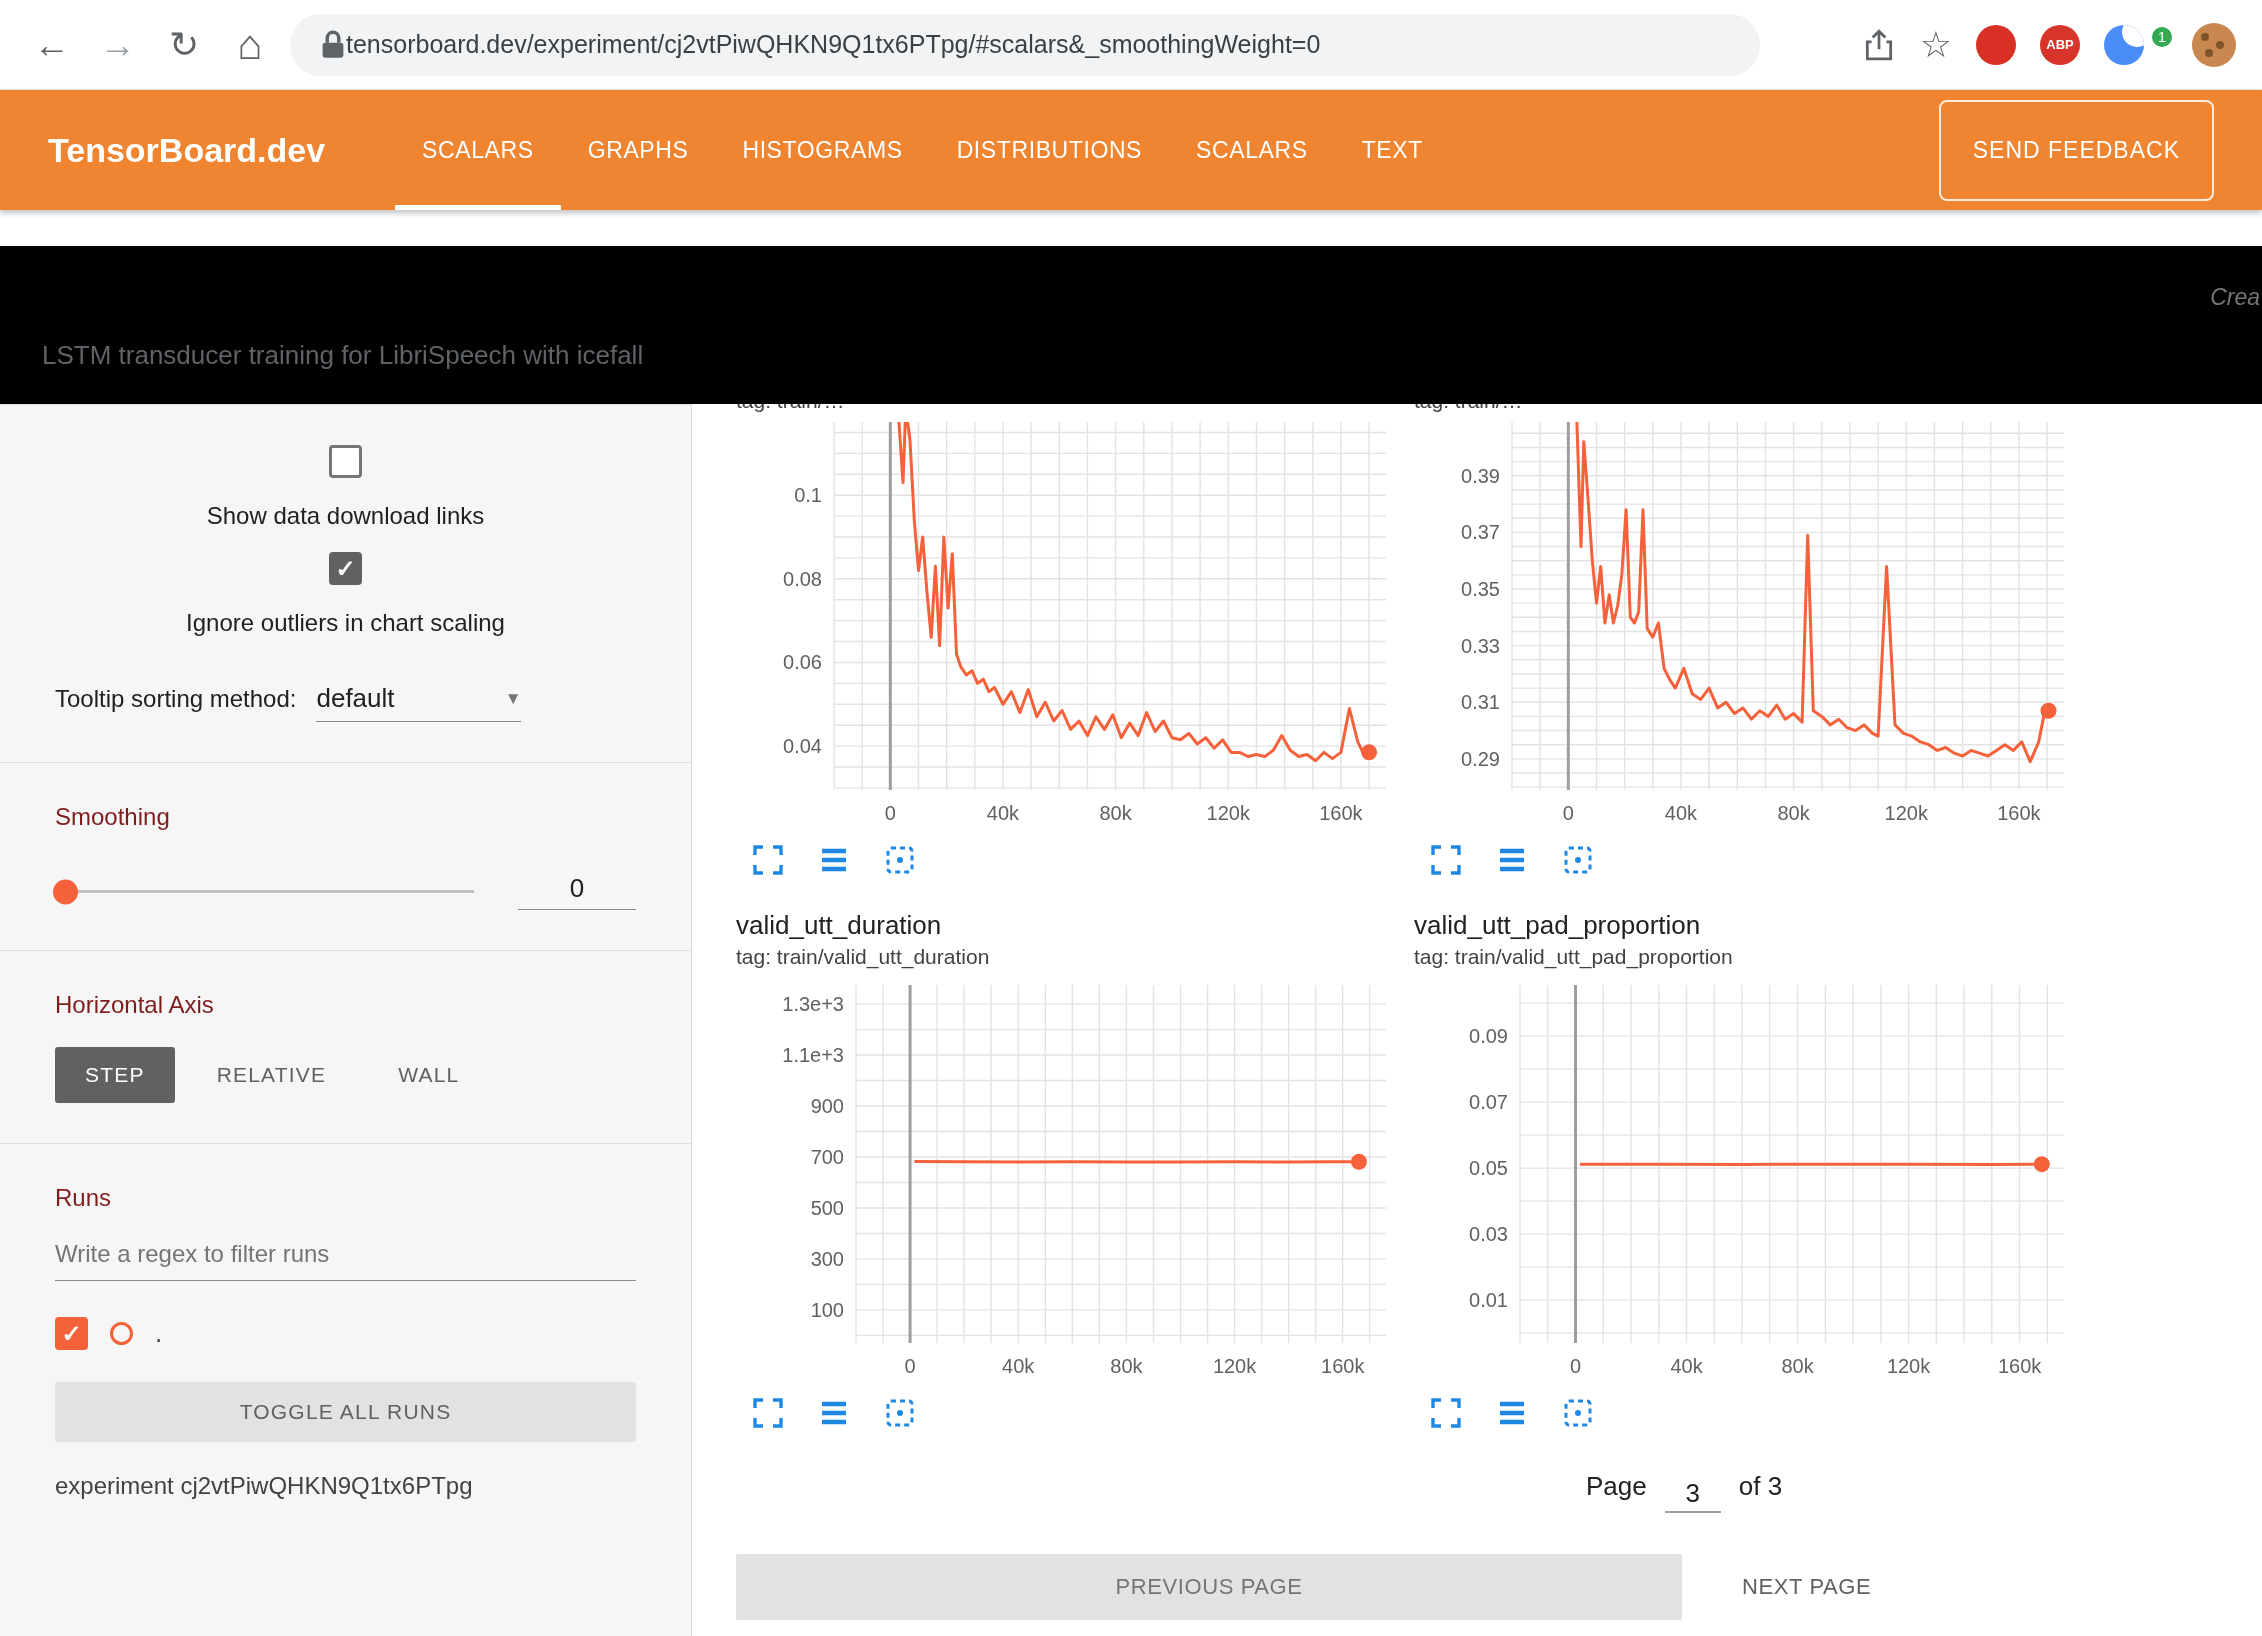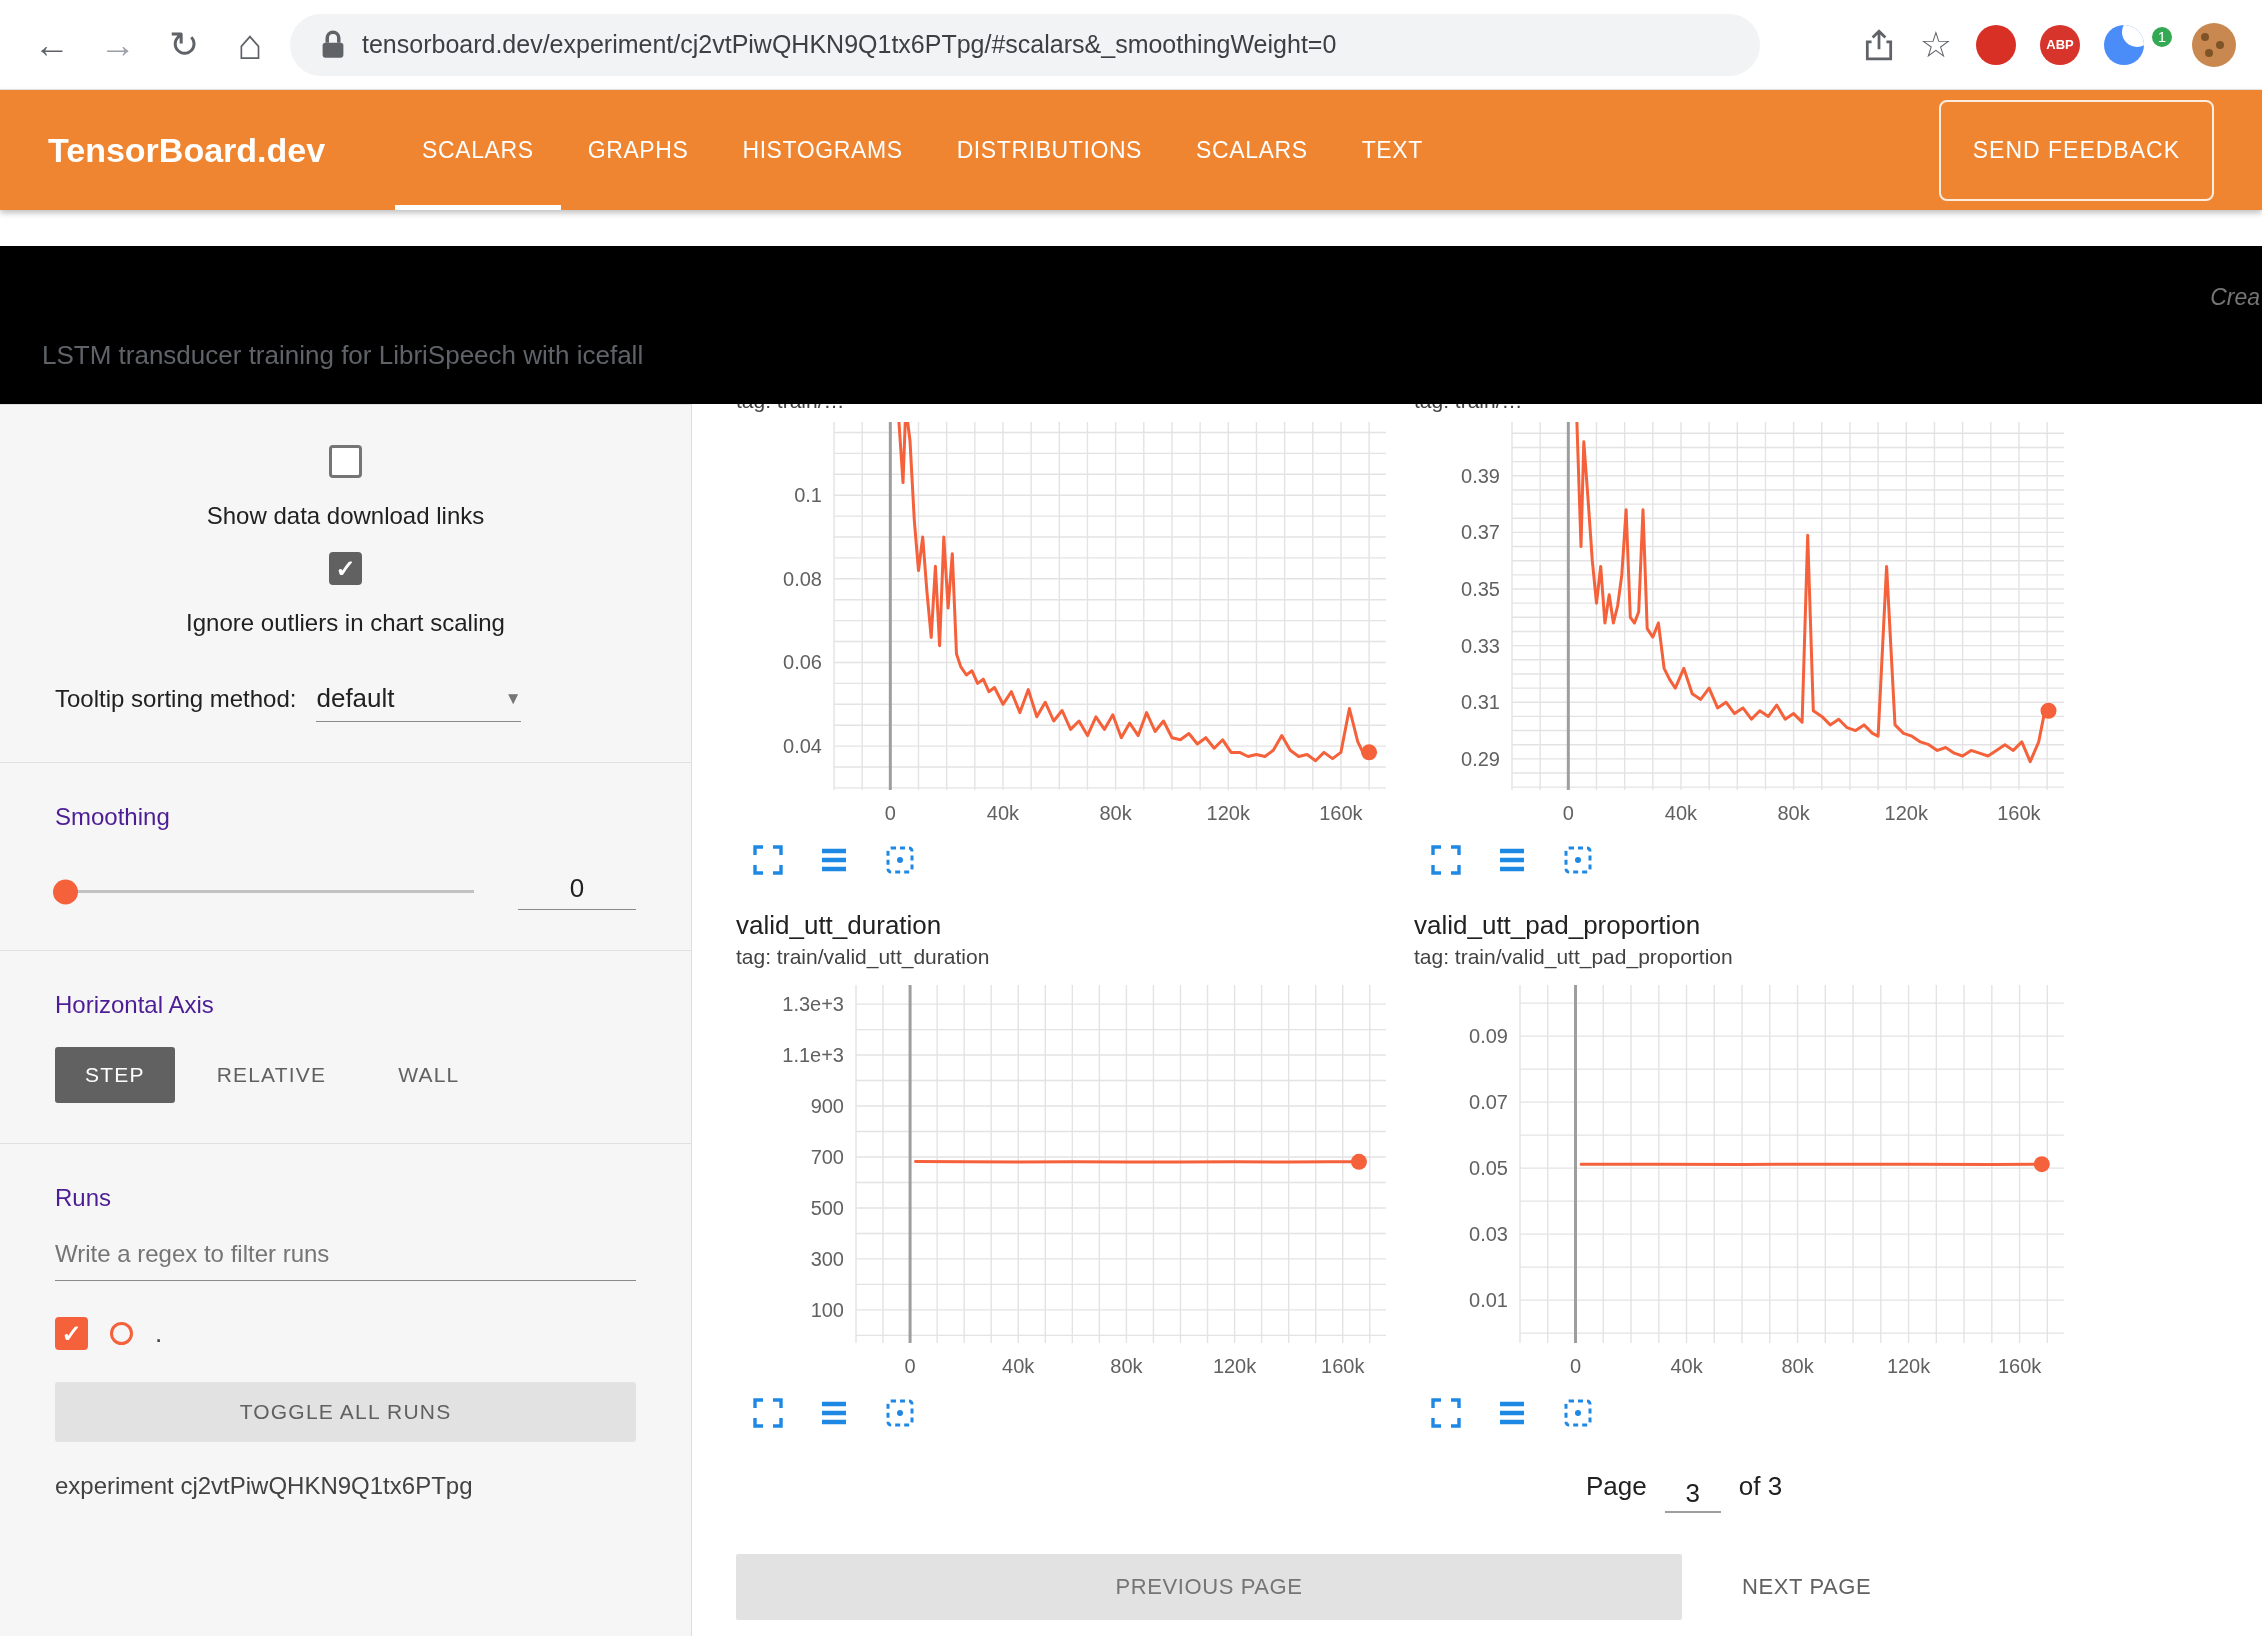--- a/index.html
+++ b/index.html
@@ -4,21 +4,21 @@
 <style>
   * { margin:0; padding:0; box-sizing:border-box; }
   html,body { width:2262px; height:1636px; overflow:hidden; background:#fff;
               font-family:"Liberation Sans", sans-serif; }
 
   
   .browser-bar { height:90px; background:#fff; display:flex; align-items:center;
                  gap:14px; padding:0 26px; border-bottom:1px solid #e8e8e8; }
   .nav-ico { font-size:36px; color:#5f6368; width:52px; text-align:center; cursor:pointer; }
   .nav-ico.fwd { color:#9aa0a6; }
-  .url-pill { display:flex; align-items:center; gap:16px; background:#f1f3f4;
+  .url-pill { display:flex; align-items:center; background:#f1f3f4;
               border-radius:34px; height:62px; padding:0 30px; width:1470px; }
   .url-text { font-size:25px; color:#3c4043; white-space:nowrap; overflow:hidden; }
   .right-icons { display:flex; align-items:center; gap:24px; margin-left:auto; }
   .ext-circle { width:40px; height:40px; border-radius:50%; display:flex;
                 align-items:center; justify-content:center; }
   .ext-red { background:#d93025; }
   .ext-abp { background:#d7342c; color:#fff; font-size:13px; font-weight:bold; }
   .ext-blue { background:#4b8df8; position:relative; overflow:hidden; }
   .ext-blue::after { content:""; position:absolute; right:-8px; top:-8px; width:30px;
                      height:30px; border-radius:50%; background:#fff; }
@@ -62,21 +62,21 @@
   .cb.checked { background:#616161; border-color:#616161; }
   .cb.checked::after { content:"✓"; color:#fff; font-size:24px; font-weight:bold; }
   .cb.run { background:#f4613a; border-color:#f4613a; }
   .cb.run::after { content:"✓"; color:#fff; font-size:24px; font-weight:bold; }
   .cb-label { font-size:24px; color:#212121; }
   .tooltip-row { margin-top:46px; display:flex; align-items:baseline; gap:20px; }
   .select { width:205px; border-bottom:1px solid #8a8a8a; font-size:26px; color:#212121;
             display:flex; justify-content:space-between; align-items:center;
             padding-bottom:7px; cursor:pointer; }
   .select-arrow { color:#757575; font-size:17px; }
-  .sec-title { font-size:24px; color:#4c1d95; }
+  .sec-title { font-size:24px; color:#7f1d1d; }
   .slider-row { display:flex; align-items:center; margin-top:42px; gap:44px; }
   .slider-track { flex:1; height:3px; background:#c2c2c2; position:relative; cursor:pointer; }
   .slider-thumb { position:absolute; left:-2px; top:50%; transform:translateY(-50%);
                   width:25px; height:25px; border-radius:50%; background:#f4613a; }
   .slider-value { width:118px; text-align:center; font-size:26px; color:#212121;
                   border-bottom:1px solid #8a8a8a; padding-bottom:5px; }
   .haxis-btns { display:flex; margin-top:28px; gap:12px; }
   .haxis-btn { font-size:21px; letter-spacing:1.2px; color:#616161; padding:16px 30px;
                border-radius:3px; cursor:pointer; }
   .haxis-btn.active { background:#616161; color:#fff; }

